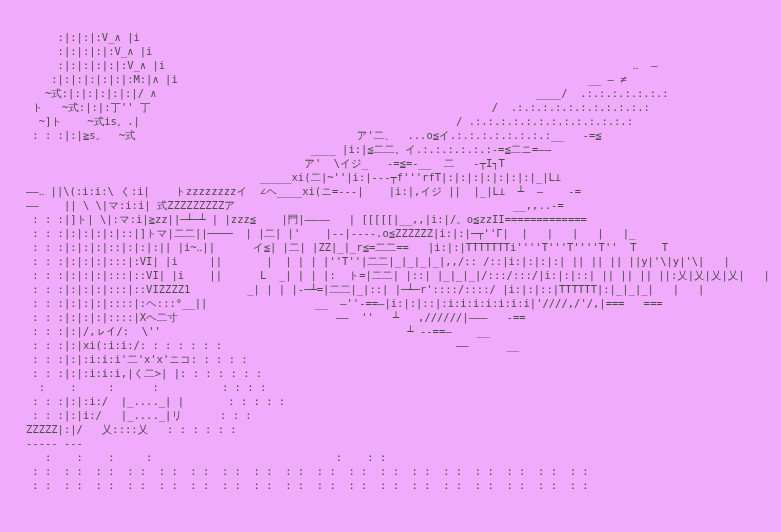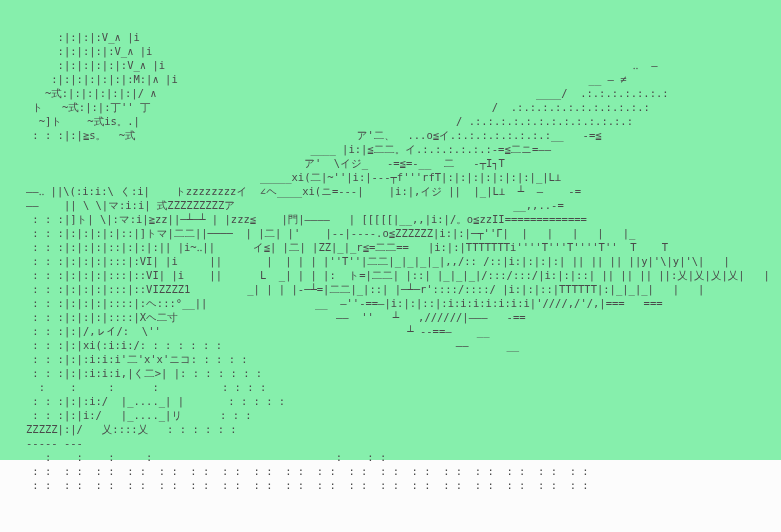--- a/index.html
+++ b/index.html
@@ -7,22 +7,22 @@
     padding: 0;
     background: #fcfcfc;
     width: 781px;
     height: 532px;
     overflow: hidden;
     font-family: "DejaVu Sans Mono", monospace;
   }
   .stage {
     position: relative;
     width: 781px;
-    height: 460px;
-    background: #86efac;
+    height: 532px;
+    background: #f0abfc;
   }
   .aa {
     position: absolute;
     left: 26px;
     top: 30px;
     margin: 0;
     font-family: "DejaVu Sans Mono", monospace;
     font-size: 10.5px;
     line-height: 14px;
     letter-spacing: 0;

